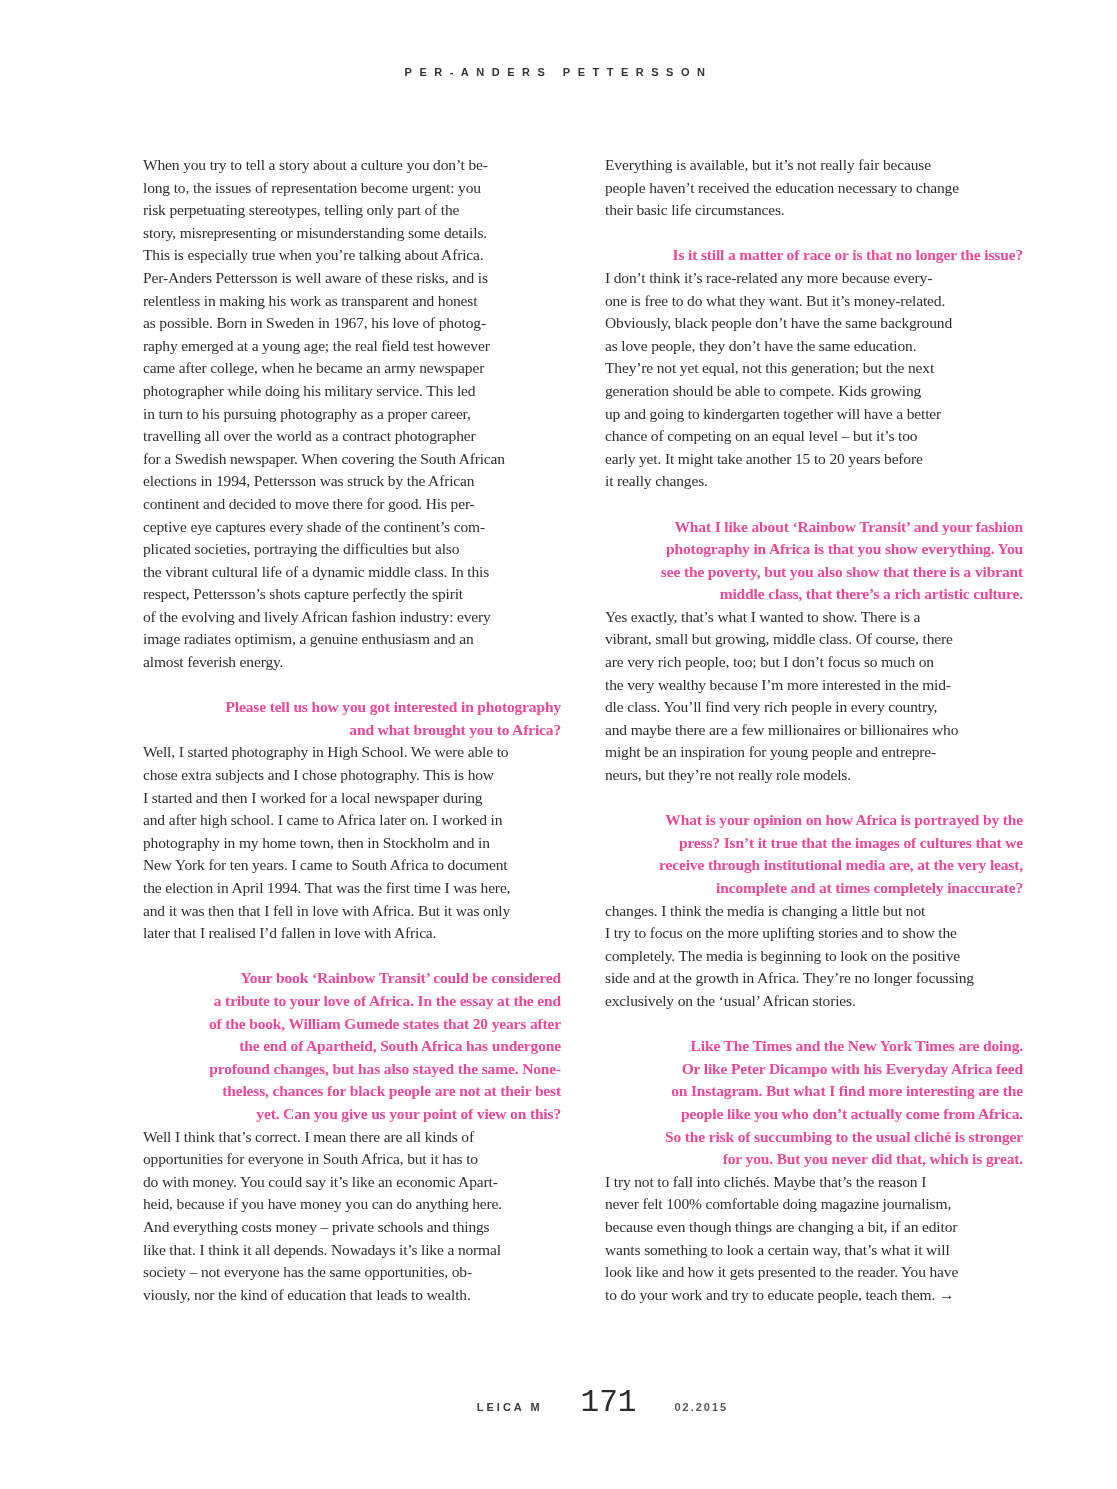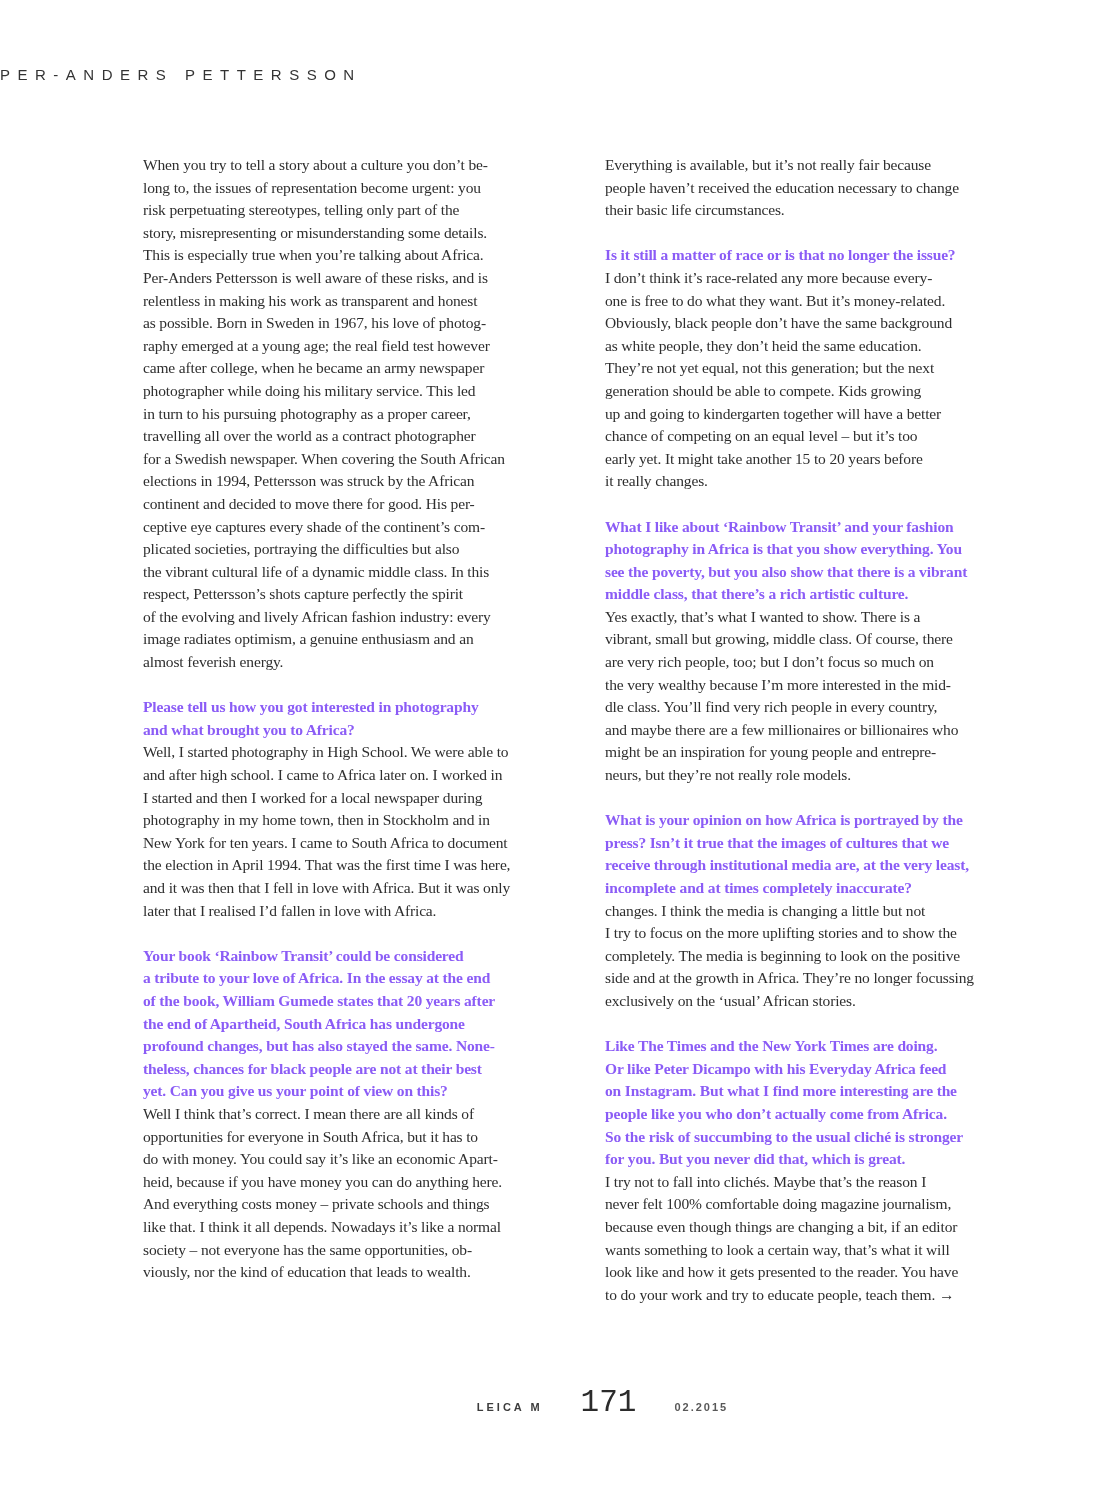--- a/index.html
+++ b/index.html
@@ -7,45 +7,45 @@
     width: 1117px; height: 1489px;
     background: #ffffff;
     position: relative;
     font-family: "Liberation Serif", serif;
     color: #2e2e2e;
     overflow: hidden;
   }
   .page-title {
     position: absolute;
     top: 66px; left: 0; width: 100%;
-    text-align: left;
+    text-align: center;
     font-family: "Liberation Sans", sans-serif;
-    font-size: 15px;
-    font-weight: 400;
+    font-size: 11px;
+    font-weight: 700;
     letter-spacing: 7.5px;
     color: #333333;
   }
   .columns {
     position: absolute;
     top: 154px; left: 143px;
     display: flex;
     gap: 44px;
   }
   .column { width: 418px; }
   .para { margin: 0; }
   .para.question { margin-top: 22.6px; }
   .column .para:first-child { margin-top: 0; }
   .line {
     white-space: nowrap;
     height: 22.6px;
     line-height: 22.6px;
     font-size: 15.5px;
     letter-spacing: -0.15px;
   }
-  .para.question .line { font-weight: 700; color: #8b5cf6; }
+  .para.question .line { font-weight: 700; color: #ec4899; text-align: right; }
   .footer {
     position: absolute;
     top: 1385px; left: 0; width: 100%;
     display: flex;
     justify-content: center;
     align-items: baseline;
     gap: 38px;
     padding-left: 44px;
   }
   .footer-magazine, .footer-issue {
@@ -94,22 +94,23 @@
         <div class="line">of the evolving and lively African fashion industry: every</div>
         <div class="line">image radiates optimism, a genuine enthusiasm and an</div>
         <div class="line">almost feverish energy.</div>
       </div>
       <div class="para question">
         <div class="line">Please tell us how you got interested in photography</div>
         <div class="line">and what brought you to Africa?</div>
       </div>
       <div class="para answer">
         <div class="line">Well, I started photography in High School. We were able to</div>
+        <div class="line">chose extra subjects and I chose photography. This is how</div>
+        <div class="line">I started and then I worked for a local newspaper during</div>
         <div class="line">and after high school. I came to Africa later on. I worked in</div>
-        <div class="line">I started and then I worked for a local newspaper during</div>
         <div class="line">photography in my home town, then in Stockholm and in</div>
         <div class="line">New York for ten years. I came to South Africa to document</div>
         <div class="line">the election in April 1994. That was the first time I was here,</div>
         <div class="line">and it was then that I fell in love with Africa. But it was only</div>
         <div class="line">later that I realised I’d fallen in love with Africa.</div>
       </div>
       <div class="para question">
         <div class="line">Your book ‘Rainbow Transit’ could be considered</div>
         <div class="line">a tribute to your love of Africa. In the essay at the end</div>
         <div class="line">of the book, William Gumede states that 20 years after</div>
@@ -135,21 +136,21 @@
         <div class="line">people haven’t received the education necessary to change</div>
         <div class="line">their basic life circumstances.</div>
       </div>
       <div class="para question">
         <div class="line">Is it still a matter of race or is that no longer the issue?</div>
       </div>
       <div class="para answer">
         <div class="line">I don’t think it’s race-related any more because every-</div>
         <div class="line">one is free to do what they want. But it’s money-related.</div>
         <div class="line">Obviously, black people don’t have the same background</div>
-        <div class="line">as white people, they don’t heid the same education.</div>
+        <div class="line">as love people, they don’t have the same education.</div>
         <div class="line">They’re not yet equal, not this generation; but the next</div>
         <div class="line">generation should be able to compete. Kids growing</div>
         <div class="line">up and going to kindergarten together will have a better</div>
         <div class="line">chance of competing on an equal level – but it’s too</div>
         <div class="line">early yet. It might take another 15 to 20 years before</div>
         <div class="line">it really changes.</div>
       </div>
       <div class="para question">
         <div class="line">What I like about ‘Rainbow Transit’ and your fashion</div>
         <div class="line">photography in Africa is that you show everything. You</div>

